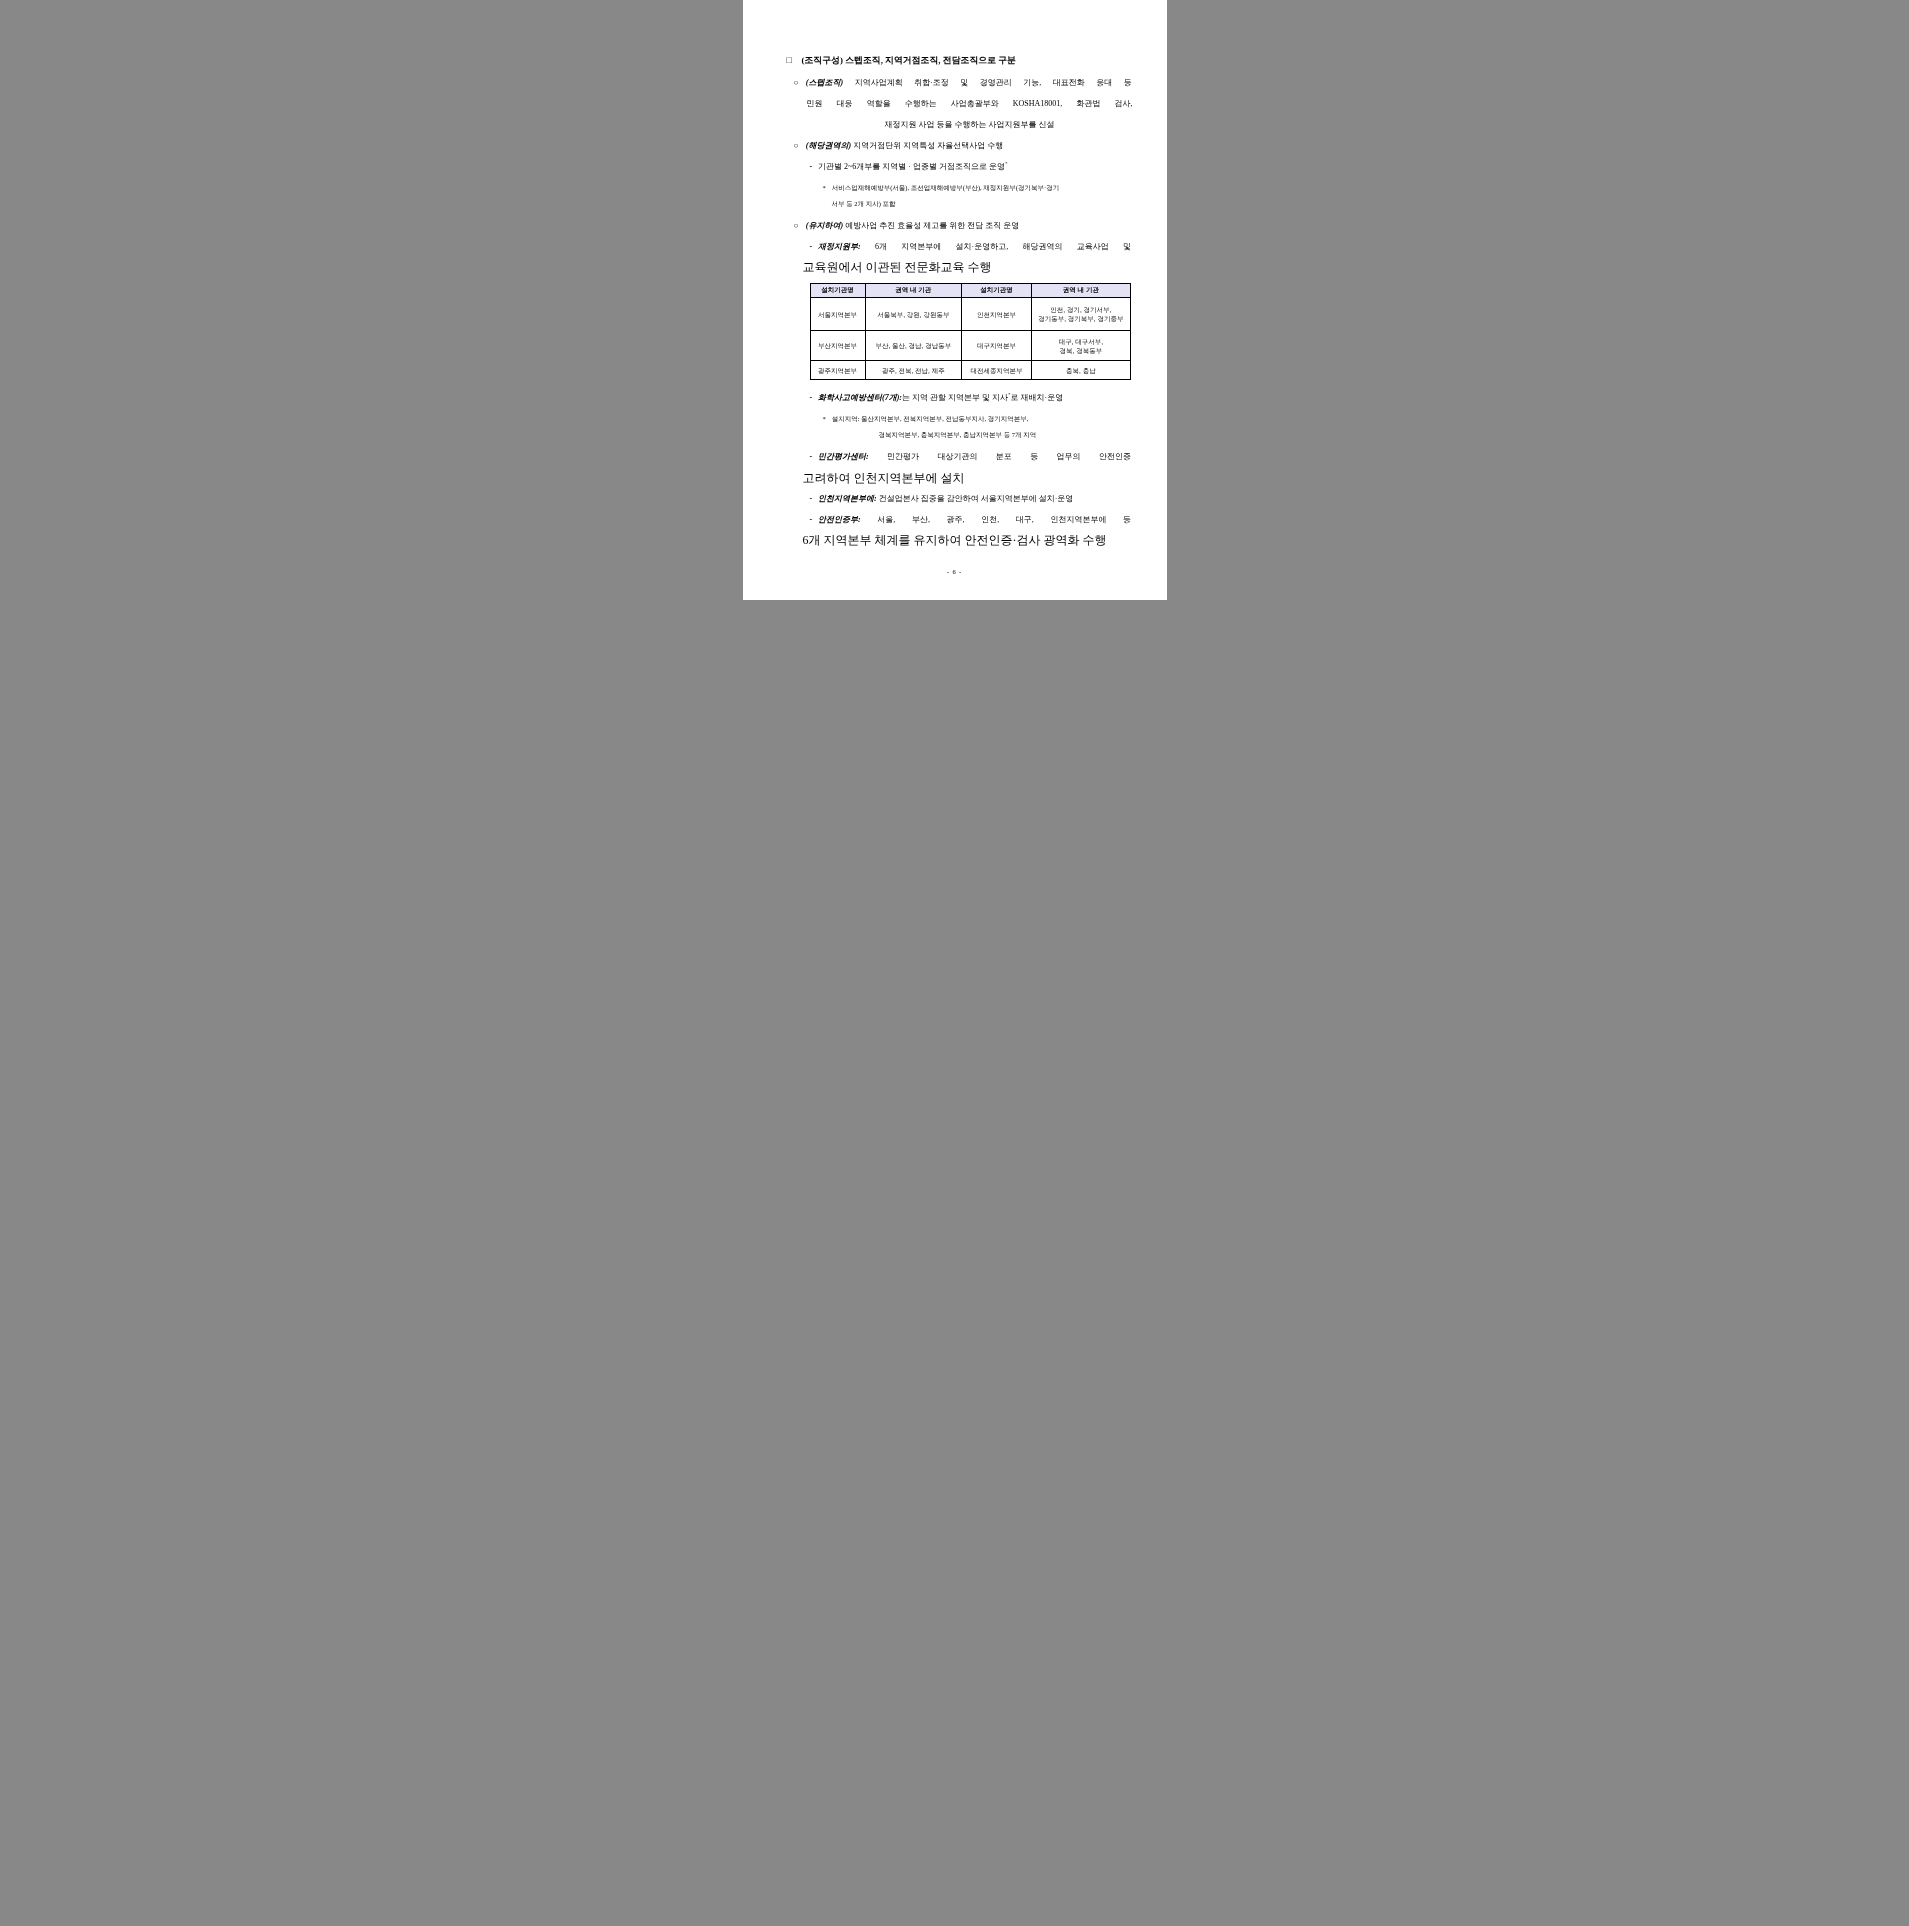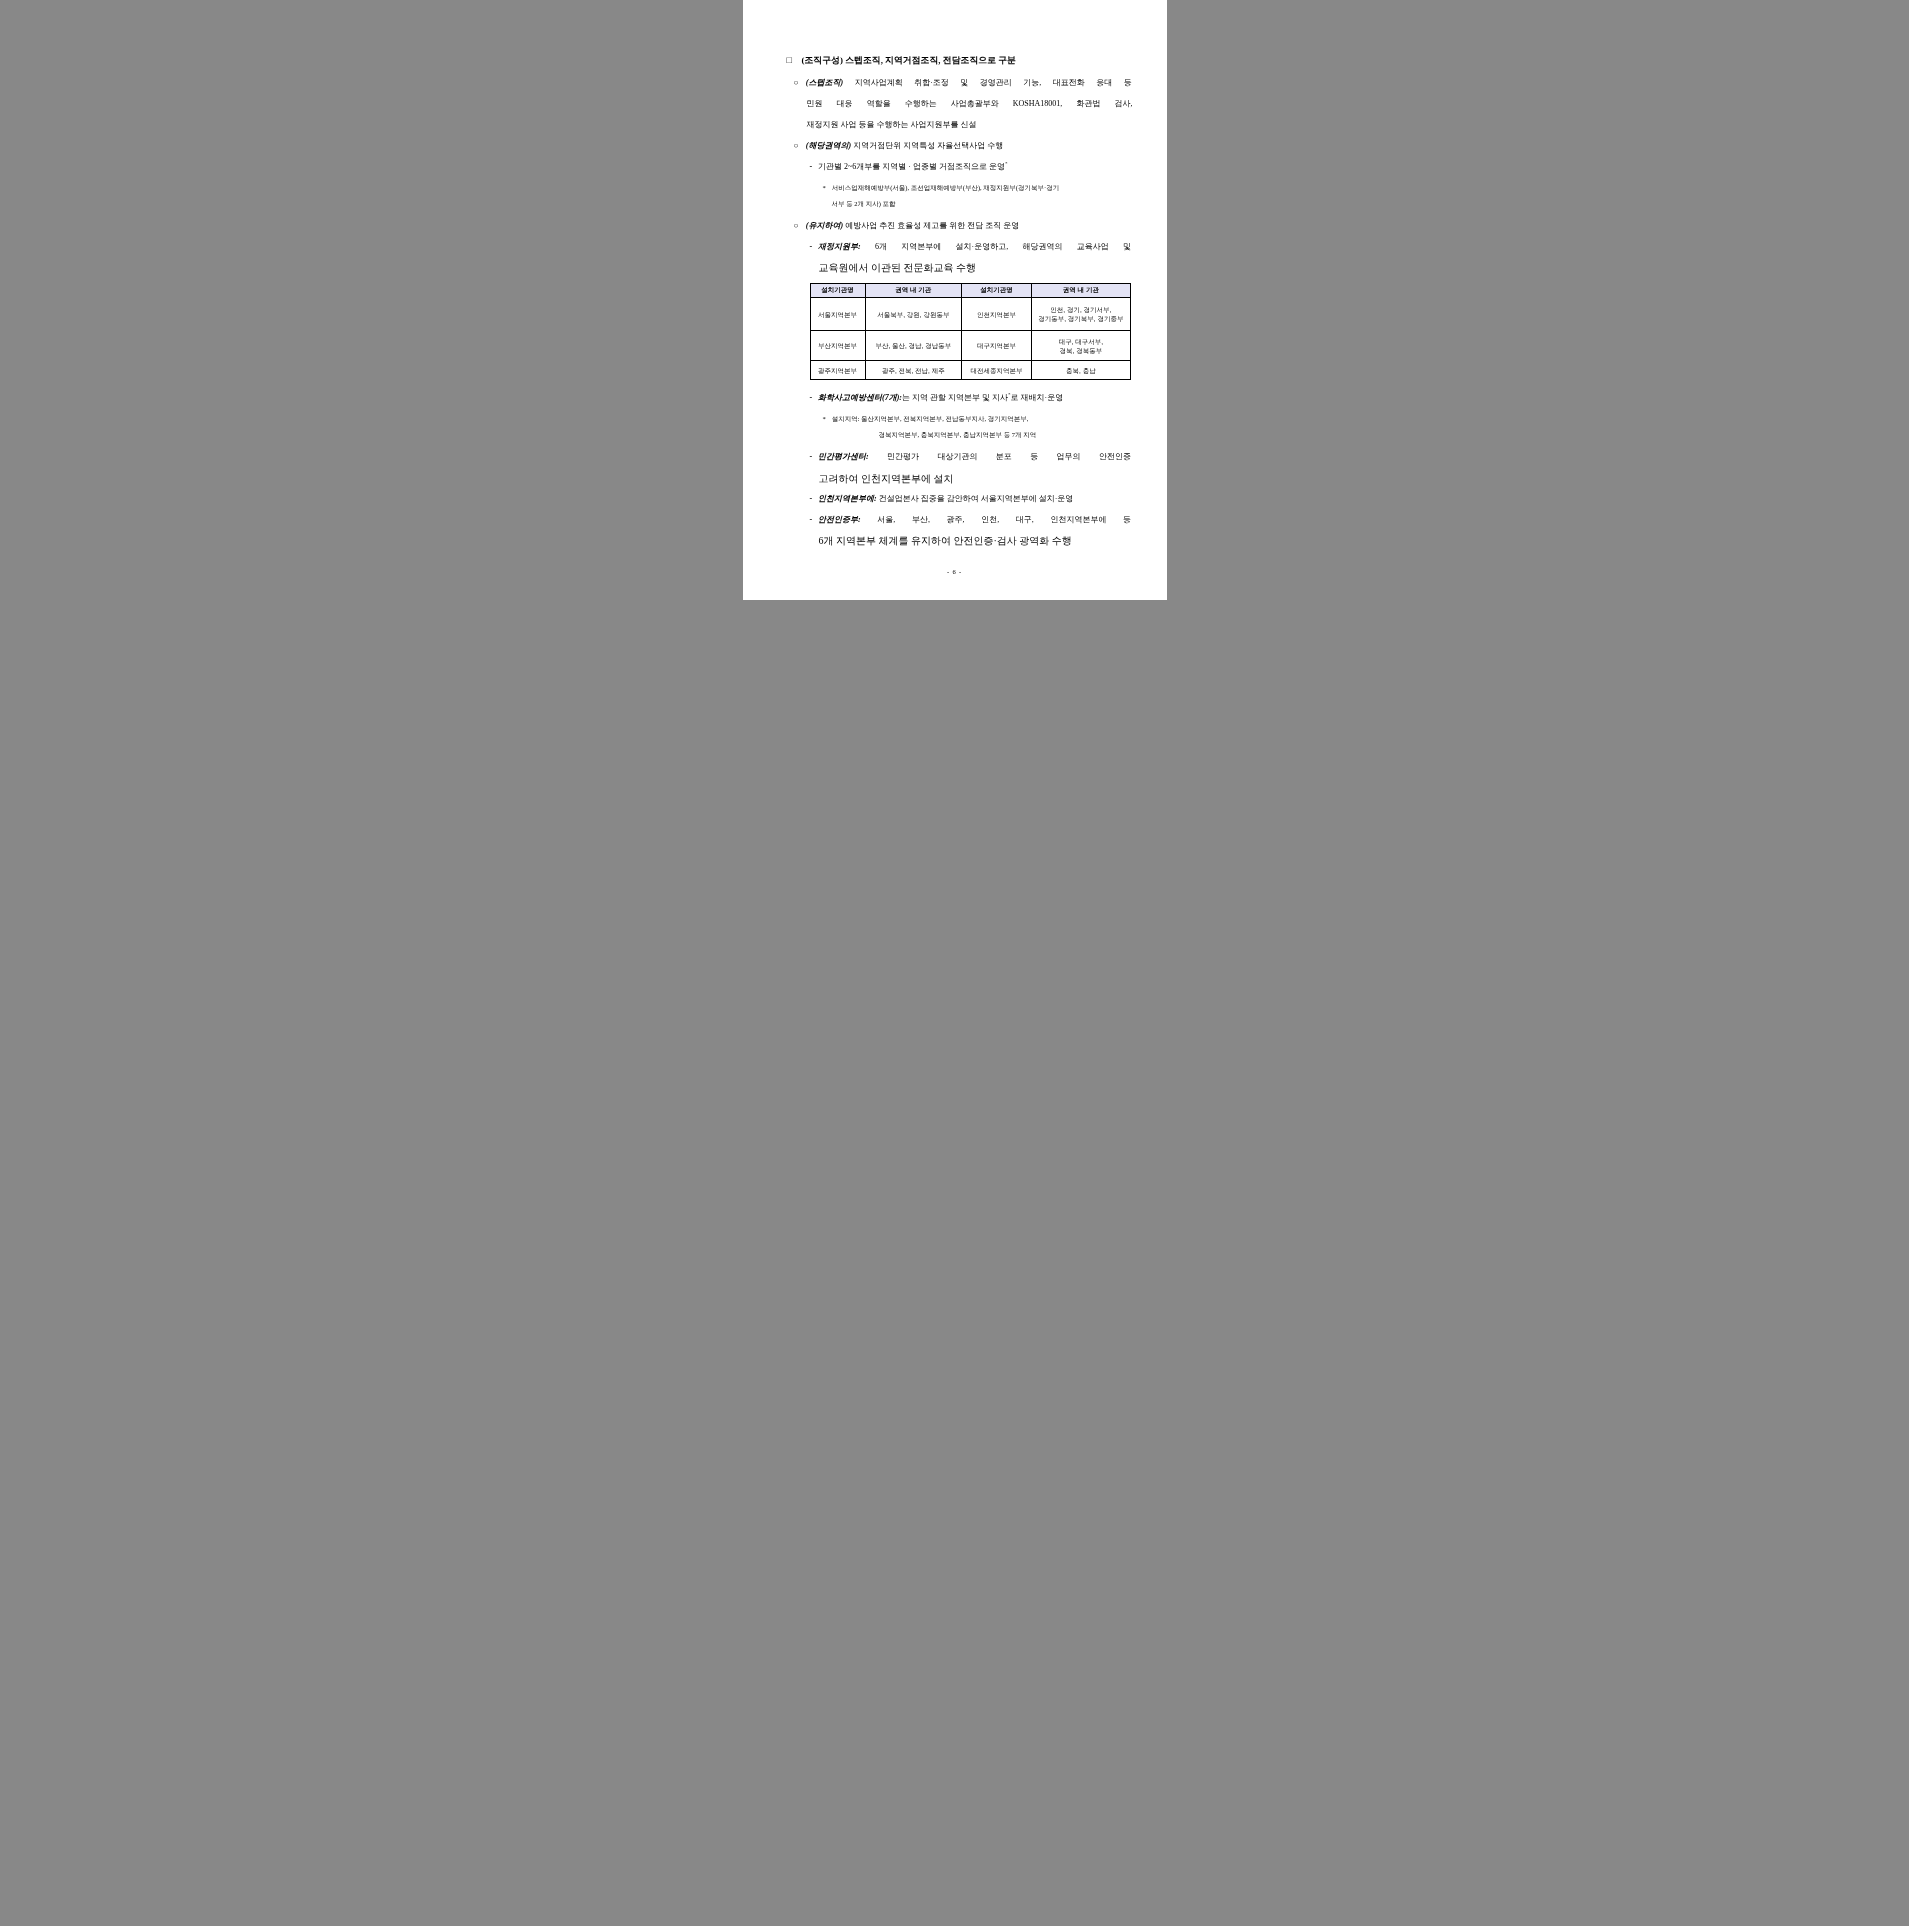--- a/index.html
+++ b/index.html
@@ -38,37 +38,38 @@
     line-height:11.2px;
     white-space:nowrap;
   }
   .p1 .bullet{position:absolute;left:0;top:0;}
   .cont1{
     margin:10px 0 0 64px;
     width:326px;
     font-size:8px;
     line-height:11.2px;
     white-space:nowrap;
+    text-align:center;
   }
 
   
   .p2{
     position:relative;
     margin:10px 0 0 67px;
     padding-left:8.5px;
     width:313px;
     font-size:8px;
     line-height:11.2px;
     white-space:nowrap;
   }
   .p2 .bullet{position:absolute;left:0;top:-0.4px;font-weight:bold;}
   .cont2{
-    margin:10px 0 0 76px;
+    margin:10px 0 0 60px;
     width:313px;
-    font-size:10px;
+    font-size:12px;
     line-height:11.2px;
     white-space:nowrap;
   }
 
   .lbl{font-weight:bold;font-style:italic;}
 
   
   .jl{text-align:justify;text-align-last:justify;}
 
   

